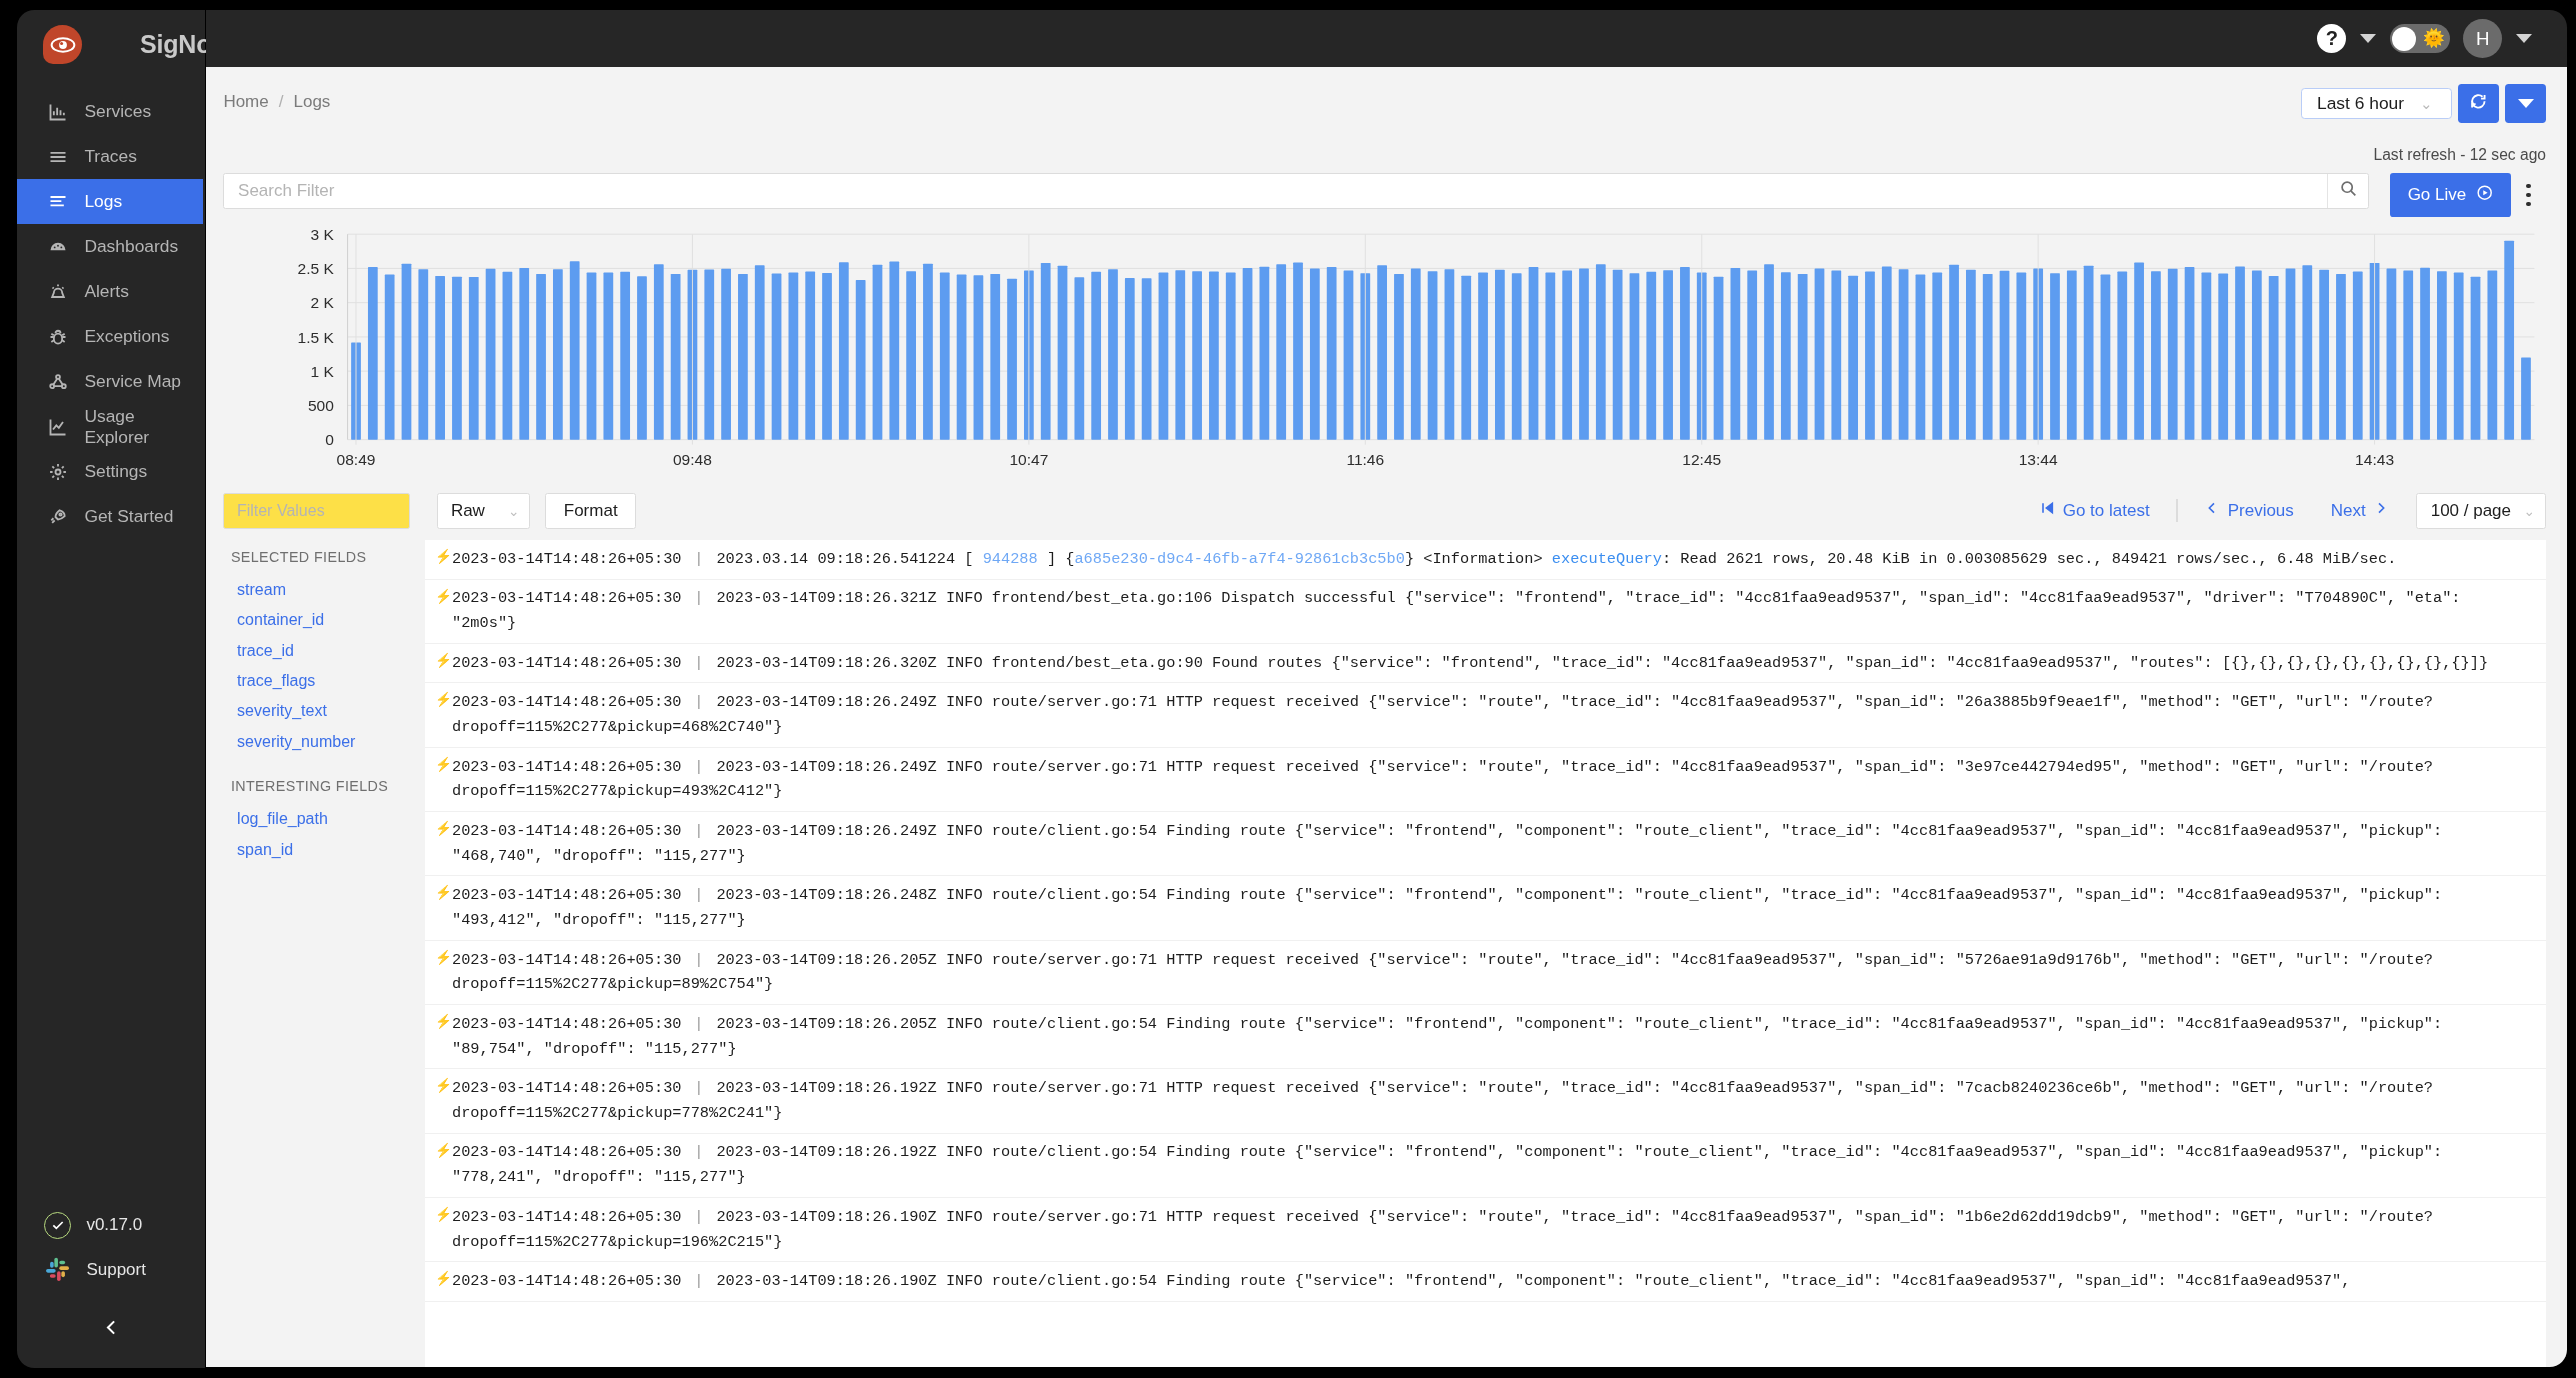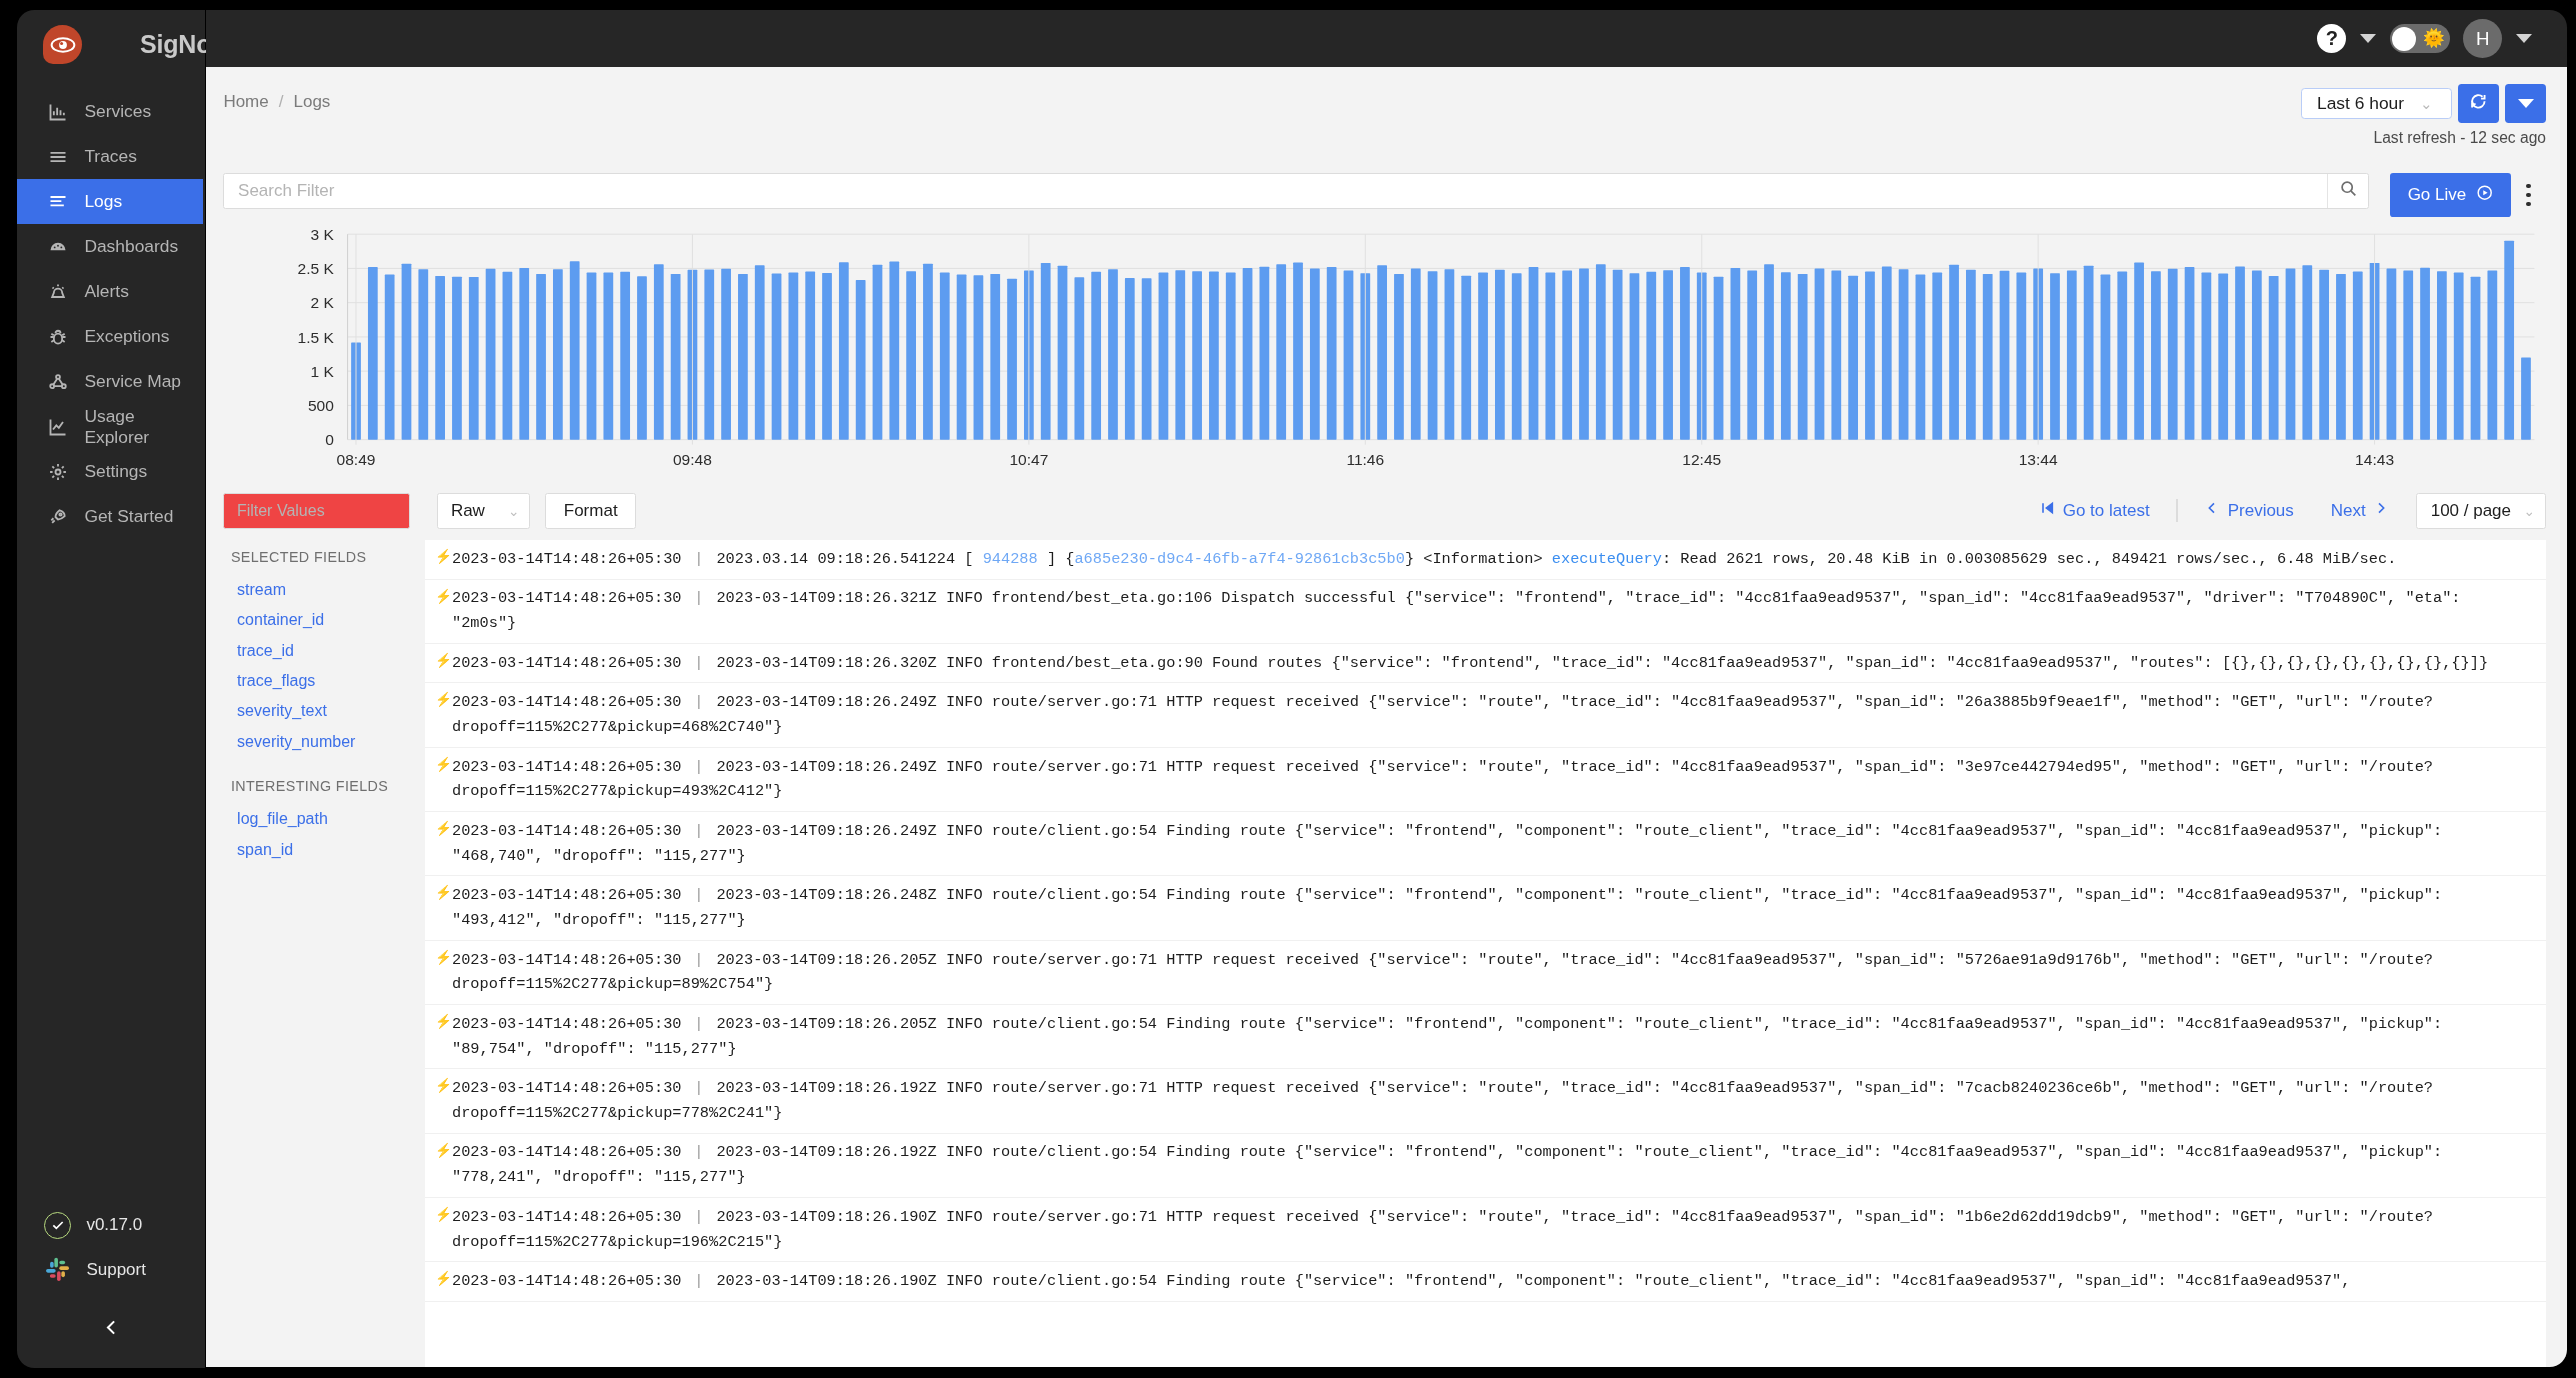--- a/index.html
+++ b/index.html
@@ -72,21 +72,21 @@
   .time-ctrls { display: flex; align-items: center; gap: 6.2px; justify-content: flex-end; }
   .time-select {
     display: flex; align-items: center; gap: 16px;
     background: #fff; border: 1.2px solid #b9cdf7; border-radius: 3.7px;
     height: 31px; padding: 0 18px 0 15px; font-size: 17.4px; color: #1d1d1d; cursor: pointer;
   }
   .time-select .chev { color: #b9b9b9; font-size: 15px; }
   .btn-blue { background: #3b6fe8; border: none; border-radius: 3.7px; height: 39px; width: 41px; display:flex; align-items:center; justify-content:center; cursor:pointer; }
   .btn-blue svg { width: 18.7px; height: 18.7px; stroke: #fff; fill:none; stroke-width: 2.4; }
   .btn-blue .tri { width:0; height:0; border-left: 8px solid transparent; border-right: 8px solid transparent; border-top: 9.3px solid #fff; }
-  .refresh-note { margin-top: 6px; color: #4a4a4a; font-size: 15.6px; }
+  .refresh-note { margin-top: 23px; color: #4a4a4a; font-size: 15.6px; }
 
   
   .searchrow { position: absolute; left: 17.4px; top: 106px; right: 21px; display: flex; align-items: stretch; gap: 0; }
   .search-wrap { flex: 1; display: flex; background: #fff; border: 1.2px solid #dcdcdc; border-radius: 2.5px; height: 36px; }
   .search-input { flex: 1; border: none; outline: none; padding: 0 13.7px; font-size: 17px; font-family: "Liberation Sans", sans-serif; color: #1d1d1d; background: transparent; }
   .search-input::placeholder { color: #b4b4b4; }
   .search-btn { width: 41px; border-left: 1.2px solid #e4e4e4; display:flex; align-items:center; justify-content:center; cursor:pointer; }
   .search-btn svg { width: 18.7px; height: 18.7px; stroke: #6d6d6d; fill:none; stroke-width: 2.2; }
   .golive { margin-left: 21px; background: #3b6fe8; color:#fff; border:none; border-radius: 3.1px; height: 44px; padding: 0 17.4px; display:flex; align-items:center; gap:10px; font-size: 17px; cursor:pointer; font-family:"Liberation Sans",sans-serif; }
   .golive svg { width: 17.4px; height: 17.4px; stroke: #fff; fill:none; stroke-width: 2; }
@@ -96,21 +96,21 @@
   
   .chart-card { position: absolute; left: 17.4px; top: 156px; right: 21px; height: 249px; background: #f3f3f3; }
   .chart-svg { display:block; width: 100%; height: 100%; }
   .ytick { font-size: 25px; fill: #2d2d2d; font-family: "Liberation Sans", sans-serif; text-anchor: end; }
   .xtick { font-size: 25px; fill: #2d2d2d; font-family: "Liberation Sans", sans-serif; text-anchor: middle; }
   .gridline { stroke: #e0e0e0; stroke-width: 1.6; }
   .axisline { stroke: #cfcfcf; stroke-width: 1.6; }
 
   
   .lowbar { position: absolute; left: 17.4px; top: 424px; right: 21px; height: 39px; display: flex; align-items: center; }
-  .filter-values { width: 187px; height: 36px; background: #ef4444; border: 1.2px solid #dcdcdc; border-radius: 2.5px; padding: 0 12.5px; font-size: 16px; color:#1d1d1d; font-family:"Liberation Sans",sans-serif; outline:none; }
+  .filter-values { width: 187px; height: 36px; background: #fde047; border: 1.2px solid #dcdcdc; border-radius: 2.5px; padding: 0 12.5px; font-size: 16px; color:#1d1d1d; font-family:"Liberation Sans",sans-serif; outline:none; }
   .filter-values::placeholder { color: #b4b4b4; }
   .sel-raw { margin-left: 27px; width: 93px; height: 36px; background:#fff; border:1.2px solid #dcdcdc; border-radius:2.5px; display:flex; align-items:center; justify-content:space-between; padding: 0 10px 0 12.5px; font-size: 17px; cursor:pointer; }
   .sel-raw .chev { color:#bdbdbd; font-size: 13.7px; }
   .btn-format { margin-left: 15px; height: 36px; padding: 0 17.4px; background:#fff; border:1.2px solid #dcdcdc; border-radius:2.5px; font-size: 17px; cursor:pointer; font-family:"Liberation Sans",sans-serif; color:#1d1d1d; }
   .pager { margin-left: auto; display: flex; align-items: center; gap: 8px; font-size: 17px; }
   .pg-link { color: #3b6fe8; display:flex; align-items:center; gap: 7.5px; cursor:pointer; }
   .pg-div { width: 1.2px; height: 22.4px; background: #dcdcdc; margin: 0 18.7px; }
   .pg-gap { width: 21px; }
   .pg-sel { margin-left: 18.7px; height: 36px; background:#fff; border:1.2px solid #dcdcdc; border-radius:2.5px; display:flex; align-items:center; gap:12.5px; padding: 0 10px 0 13.7px; font-size: 17px; color:#1d1d1d; cursor:pointer; }
   .pg-sel .chev { color:#bdbdbd; font-size:13.7px; }

